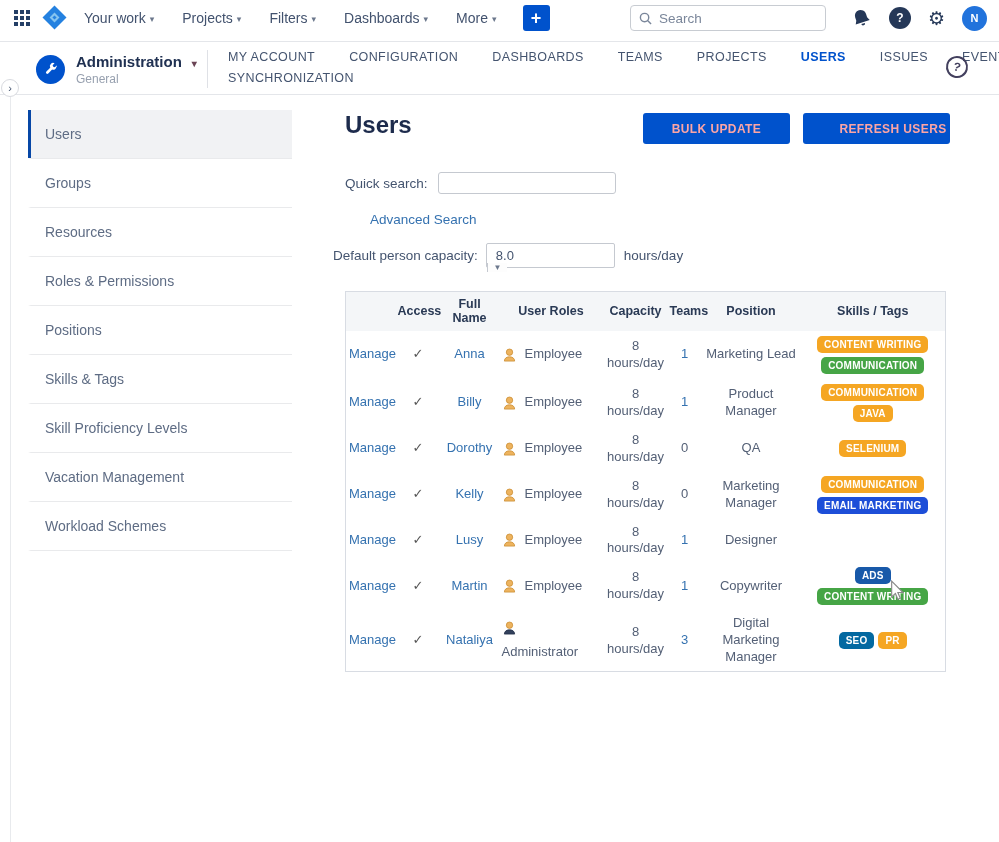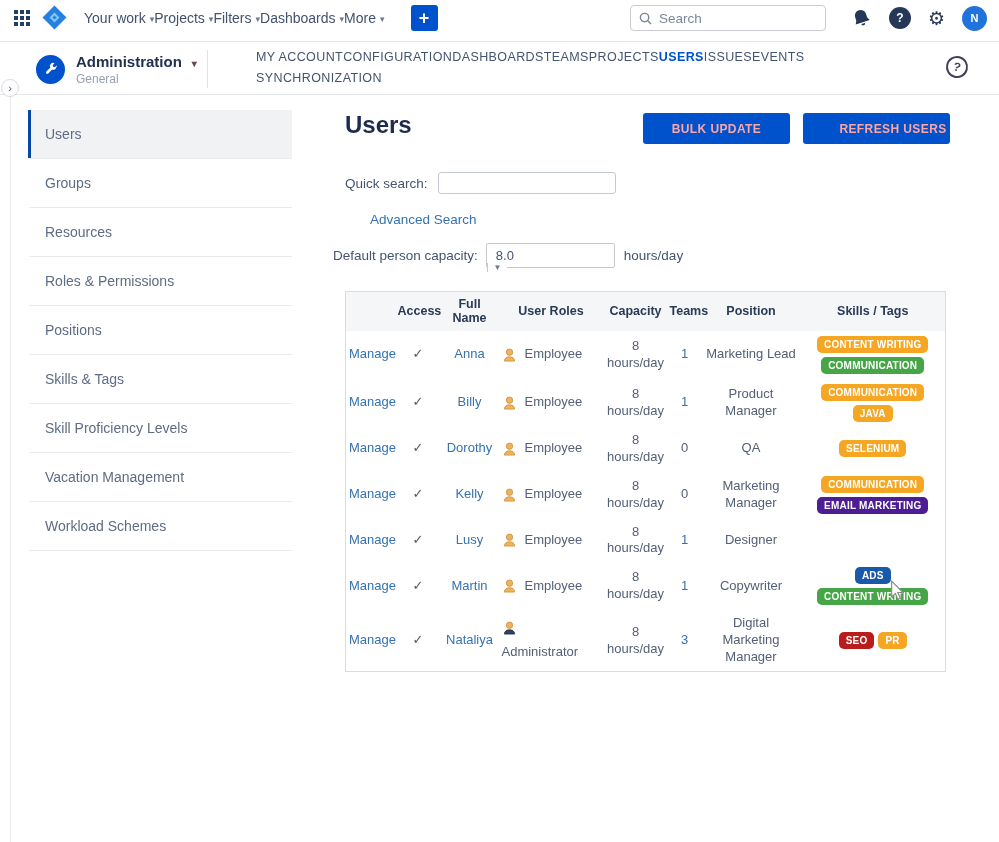--- a/index.html
+++ b/index.html
@@ -12,21 +12,21 @@
   .grid-icon { width:16px; height:16px; display:grid; grid-template-columns:repeat(3,4px);
                grid-template-rows:repeat(3,4px); gap:2px; margin:0 10px 0 2px; cursor:pointer; }
   .grid-icon span { background:#243F66; }
   .jira-logo { width:30px; height:26px; position:relative; margin-right:14px; }
   .jira-logo .d1 { position:absolute; left:6px; top:4px; width:17px; height:17px;
                    background:#2481E0; transform:rotate(45deg); }
   .jira-logo .d2 { position:absolute; left:11px; top:9px; width:7px; height:7px;
                    background:#85C4EF; transform:rotate(45deg); }
   .jira-logo .d3 { position:absolute; left:13px; top:11px; width:3px; height:3px;
                    background:#2481E0; transform:rotate(45deg); }
-  .topmenu { display:flex; align-items:flex-end; }
+  .topmenu { display:flex; align-items:flex-end; gap:28px; }
   .topmenu .tm { font-size:14px; color:#42526E; font-weight:500; cursor:pointer; white-space:nowrap; }
   .tm .caret { font-size:9px; color:#6B778C; margin-left:4px; vertical-align:1px; }
   .create-btn { width:27px; height:26px; border:none; border-radius:3px; color:#fff;
                 font-size:18px; font-weight:bold; line-height:24px; margin-left:26px; cursor:pointer; }
   .top-right { margin-left:auto; display:flex; align-items:center; gap:17px; }
   .searchbox { width:196px; height:26px; border:1px solid #C8CCD2; border-radius:4px;
                display:flex; align-items:center; padding:0 8px; gap:7px; margin-right:8px; }
   .searchbox input { border:none; outline:none; font-size:13.5px; color:#42526E; width:150px;
                      font-family:"Liberation Sans", sans-serif; }
   .searchbox input::placeholder { color:#7A869A; }
@@ -41,21 +41,21 @@
   .adminbar { position:absolute; top:41px; left:0; width:999px; height:54px; background:#fff;
               border-top:1px solid #E4E6EA; border-bottom:1px solid #E4E6EA; }
   .wrench-circle { position:absolute; left:36px; top:13px; width:29px; height:29px; border-radius:50%;
                    display:flex; align-items:center; justify-content:center; }
   .admin-title-block { position:absolute; left:76px; top:11px; }
   .admin-title { font-size:15px; font-weight:bold; color:#203152; cursor:pointer; }
   .admin-title .caret { color:#6B4455; font-size:10px; margin-left:10px; }
   .admin-sub { font-size:12px; color:#97A0AF; margin-top:2px; }
   .admin-divider { position:absolute; left:207px; top:8px; width:1px; height:38px; background:#DFE1E6; }
   .admin-menu { position:absolute; left:228px; top:8px; width:762px; }
-  .admin-menu .row { display:flex; margin-bottom:7px;margin-left:28px; }
+  .admin-menu .row { display:flex; column-gap:34px; margin-bottom:7px; }
   .admin-menu .mi { font-size:12.5px; color:#44546F; letter-spacing:0.4px; cursor:pointer; white-space:nowrap; }
   .admin-menu .mi.active { color:#0052CC; font-weight:bold; }
   .help-cursor { position:absolute; left:946px; top:56px; width:22px; height:22px; border-radius:50%;
                  border:2px solid #43405E; color:#43405E; font-size:12px; font-weight:bold;
                  display:flex; align-items:center; justify-content:center; transform:rotate(14deg); }
 
   
   .left-rail { position:absolute; left:10px; top:97px; bottom:0; width:1px; background:#E8EAED; }
   .rail-handle { position:absolute; left:1px; top:79px; width:18px; height:18px; border-radius:50%;
                  background:#fff; border:1px solid #D8DADF; color:#42526E; font-size:11px;
@@ -331,21 +331,21 @@
               </svg>
           <span>Employee</span>
             </span>
           </td>
         <td><span class="cap-hours">8</span><span>hours/day</span></td>
         <td><span>0</span></td>
         <td>Marketing Manager</td>
         <td>
             <span class="tags-wrap">
           <span class="tag" style="background-color: rgb(245, 166, 35);">COMMUNICATION</span>
-          <span class="tag" style="background-color: #4c1d95;">EMAIL MARKETING</span>
+          <span class="tag" style="background-color: #1d4ed8;">EMAIL MARKETING</span>
         </span>
           </td>
       </tr>
 
       <tr>
         <td class="l"><span class="link">Manage</span></td>
         <td><span class="check">✓</span></td>
         <td><span class="link">Lusy</span></td>
         <td class="l">
             <span class="role-cell">
@@ -397,21 +397,21 @@
                 <path d="M2.5 14.5c0-3 2.5-4.6 5.5-4.6s5.5 1.6 5.5 4.6z" fill="#33415C" stroke="#222E45" stroke-width="0.8"></path>
               </svg>
           <span>Administrator</span>
             </span>
           </td>
         <td><span class="cap-hours">8</span><span>hours/day</span></td>
         <td><span class="link">3</span></td>
         <td>Digital Marketing Manager</td>
         <td>
             <span class="tags-wrap">
-          <span class="tag" style="background-color: #b91c1c; text-align: right;">SEO</span>
+          <span class="tag" style="background-color: #0369a1; text-align: right;">SEO</span>
           <span class="tag" style="background-color: rgb(245, 166, 35);">PR</span>
         </span>
           </td>
       </tr>
 
     </tbody>
   </table>
 </div>
 
 <svg class="mouse-cursor" width="15" height="21" viewBox="0 0 12 18">

